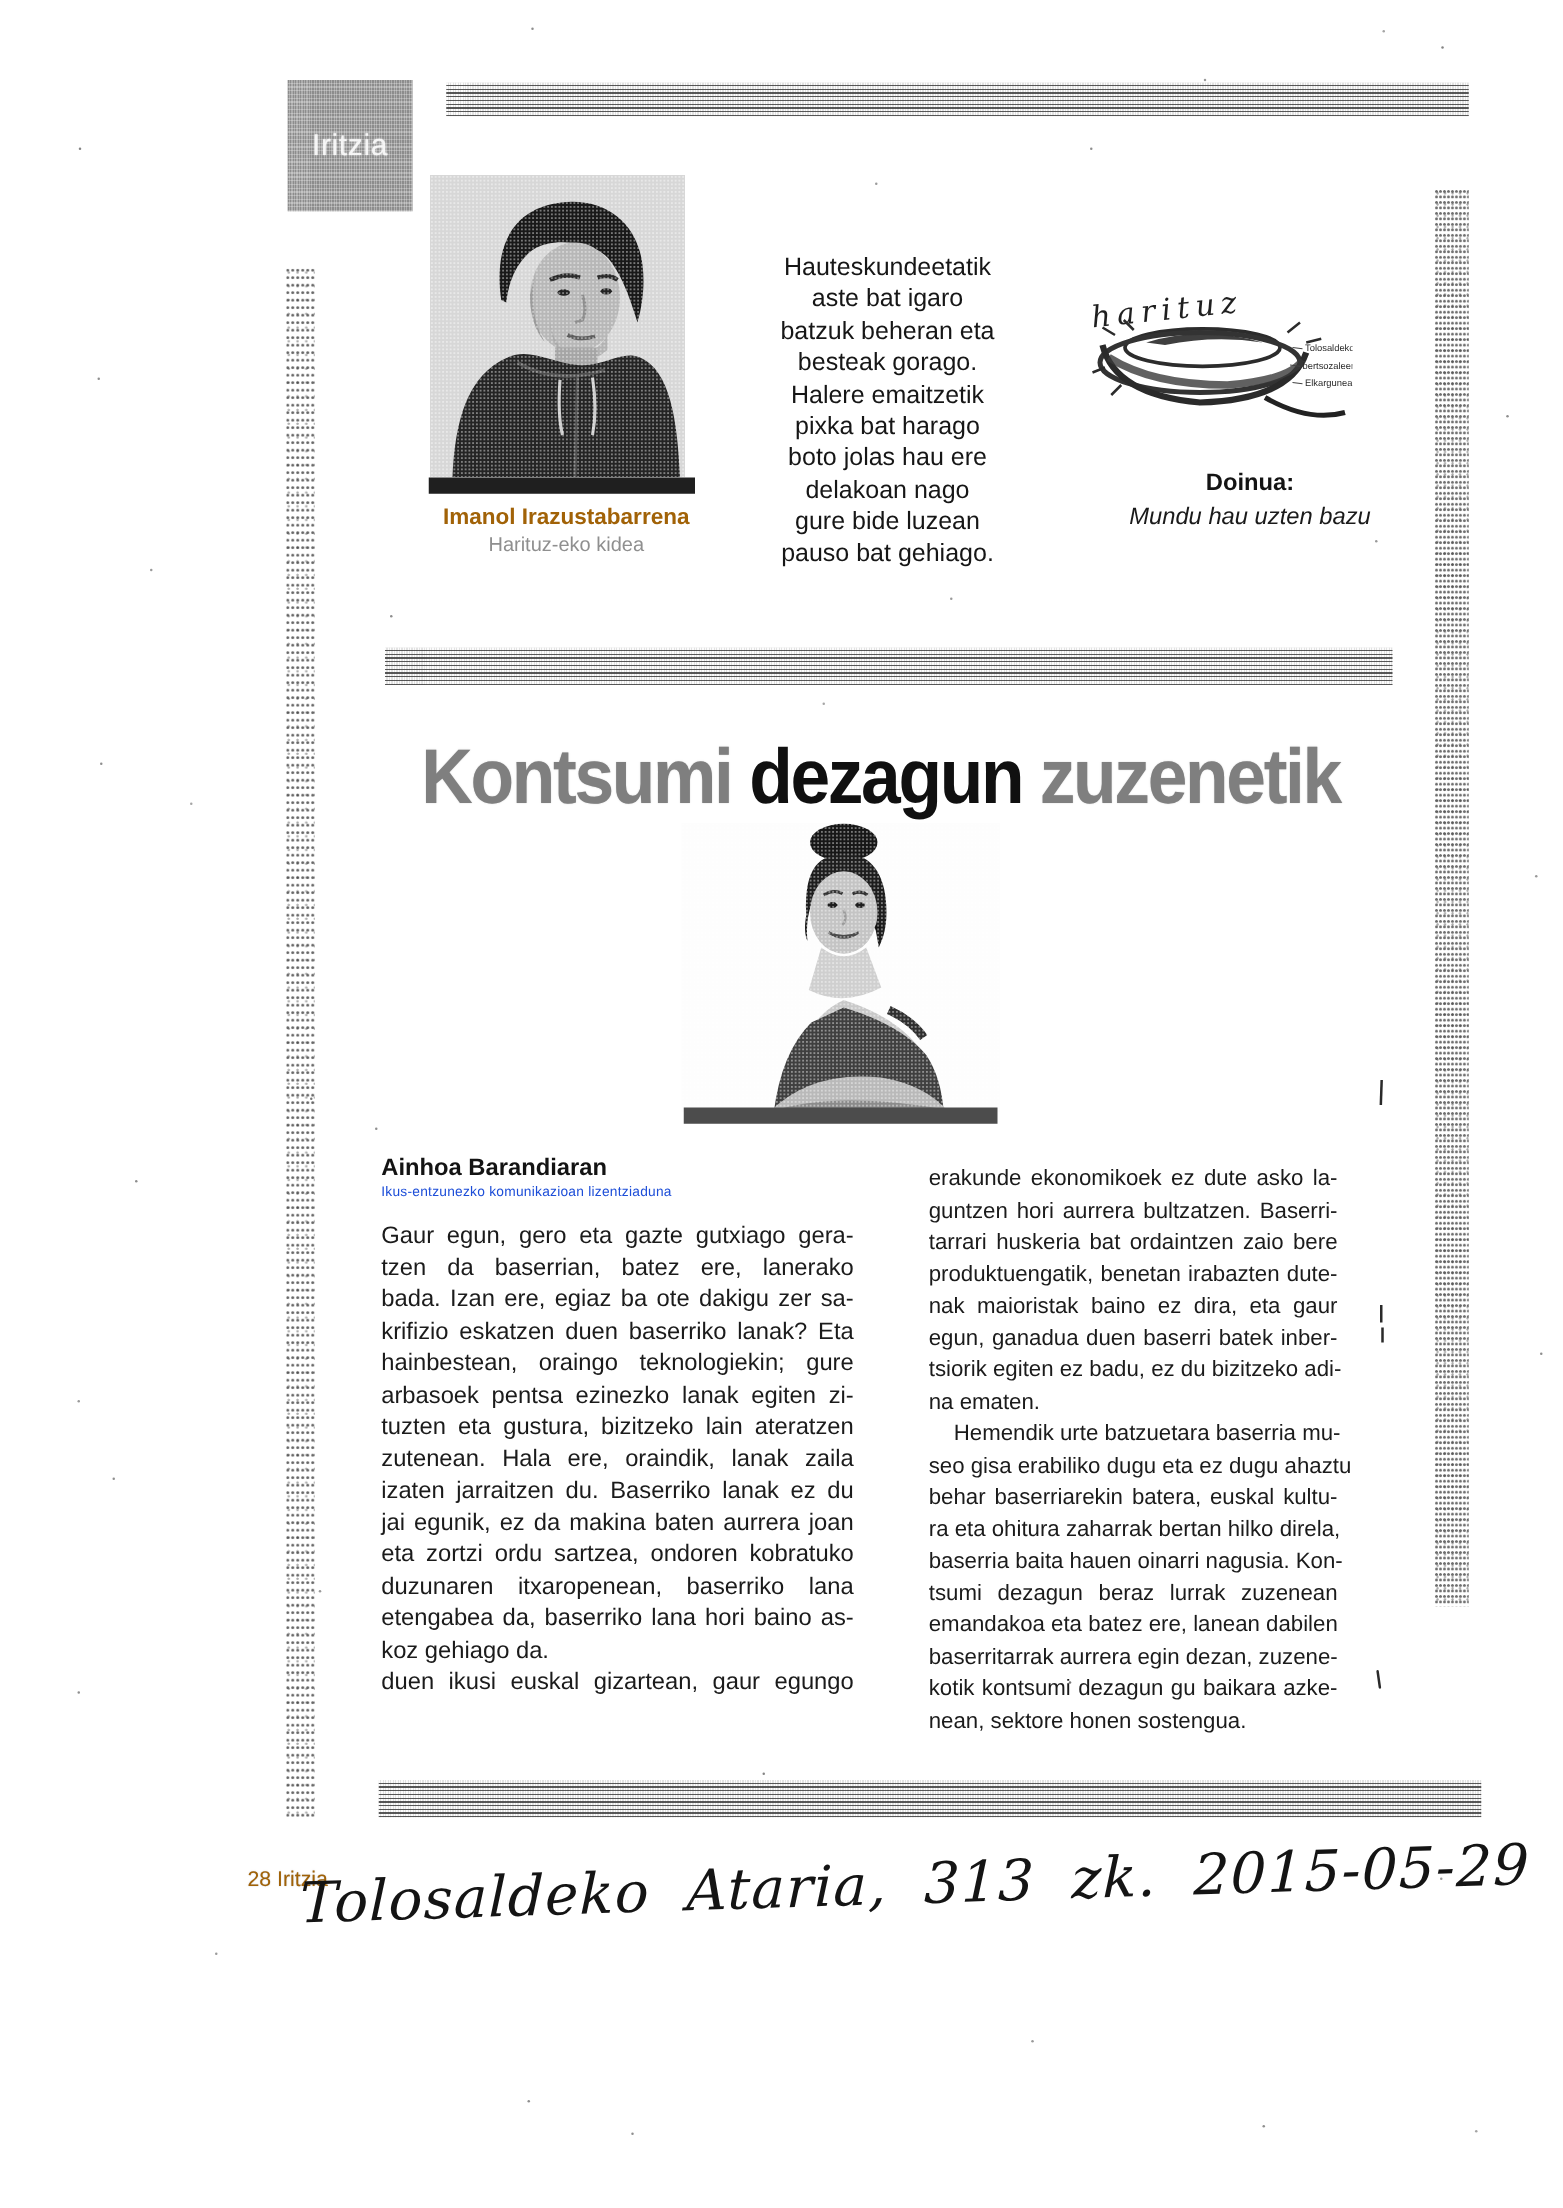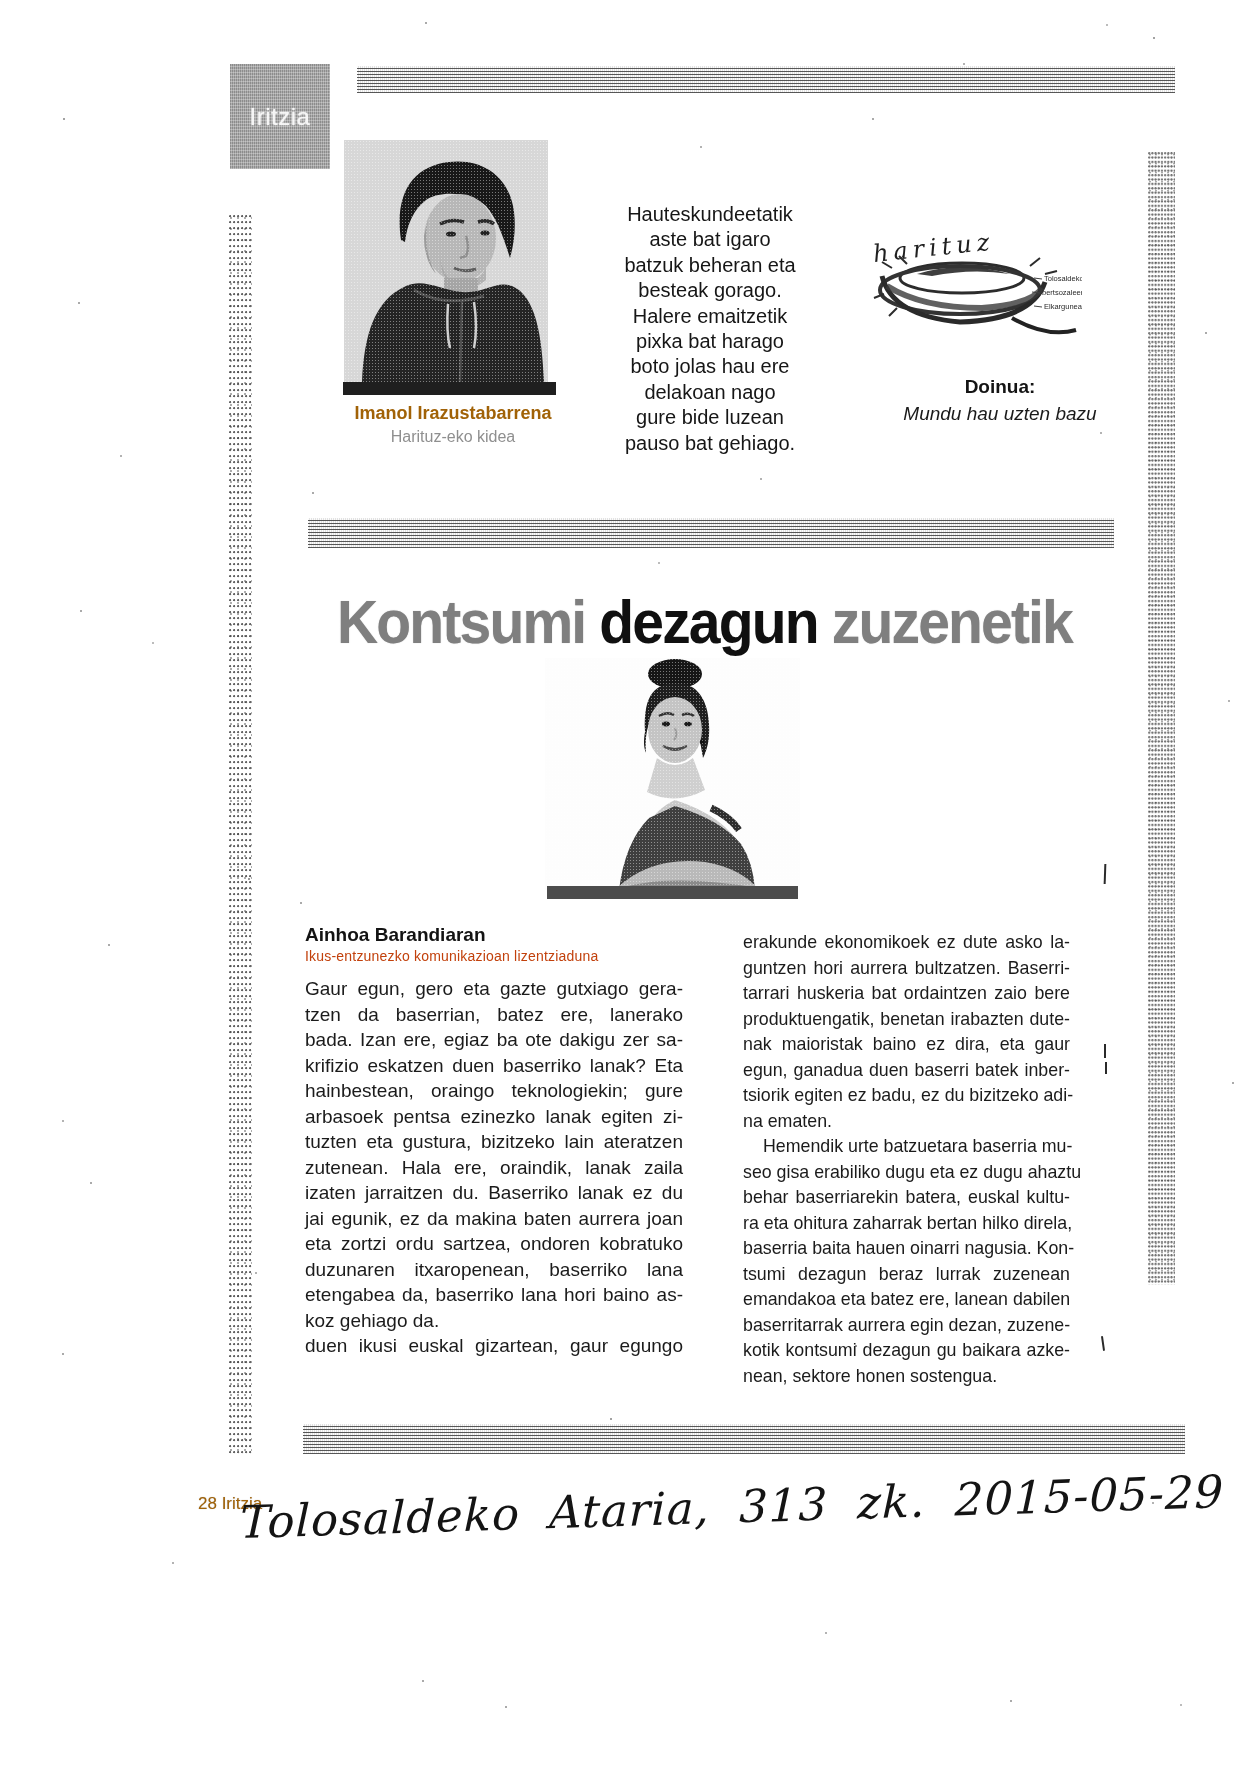--- a/index.html
+++ b/index.html
@@ -61,21 +61,21 @@
   
   .headline{
     font-size:62px;font-weight:bold;letter-spacing:-2px;white-space:nowrap;
     transform:scaleX(.92);transform-origin:left center;
   }
   .hl-gray{color:#7f7f7f;text-shadow:0 0 1px rgba(140,140,140,.6);}
   .hl-black{color:#101010;}
 
   
   .author-name{font-size:19px;font-weight:bold;color:#131313;}
-  .author-cred{font-size:14px;color:#c2410c;margin-top:2px;letter-spacing:.2px;}
+  .author-cred{font-size:11px;color:#1d4ed8;margin-top:2px;letter-spacing:.2px;}
   .col .ln{
     height:25.5px;line-height:25.5px;white-space:nowrap;
     text-align:justify;text-align-last:justify;color:#1b1b1b;
   }
   .col .ln.end{text-align-last:left;}
   .col .ln.indent{text-indent:20px;}
   .col-left{width:378px;font-size:19px;}
   .col-right{width:327px;font-size:17.8px;}
 
   

